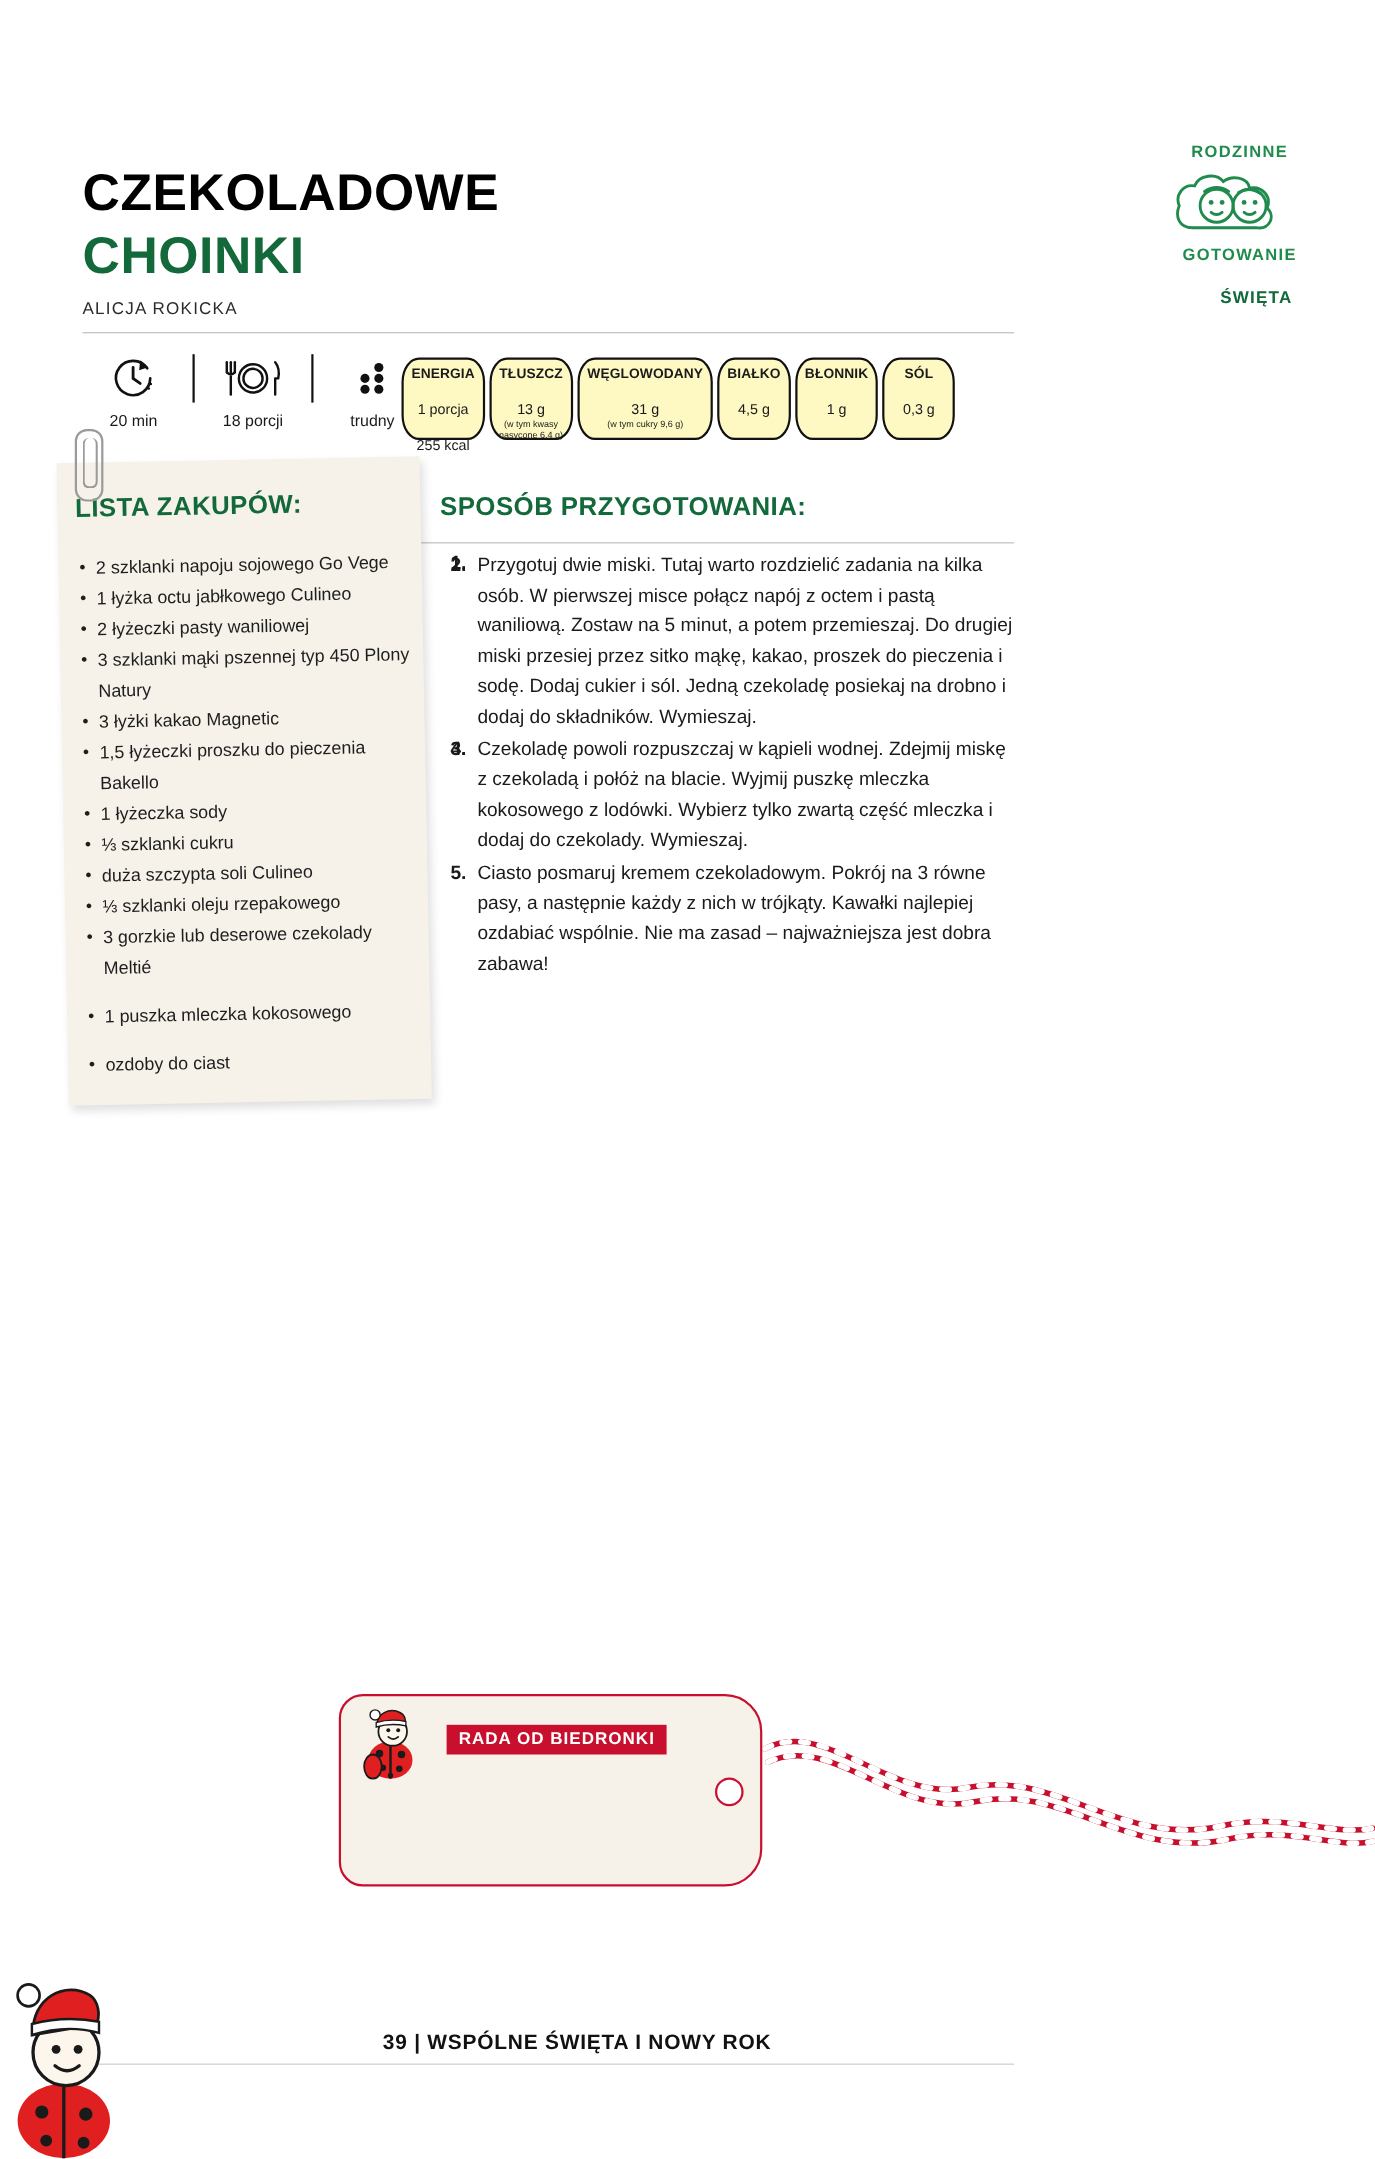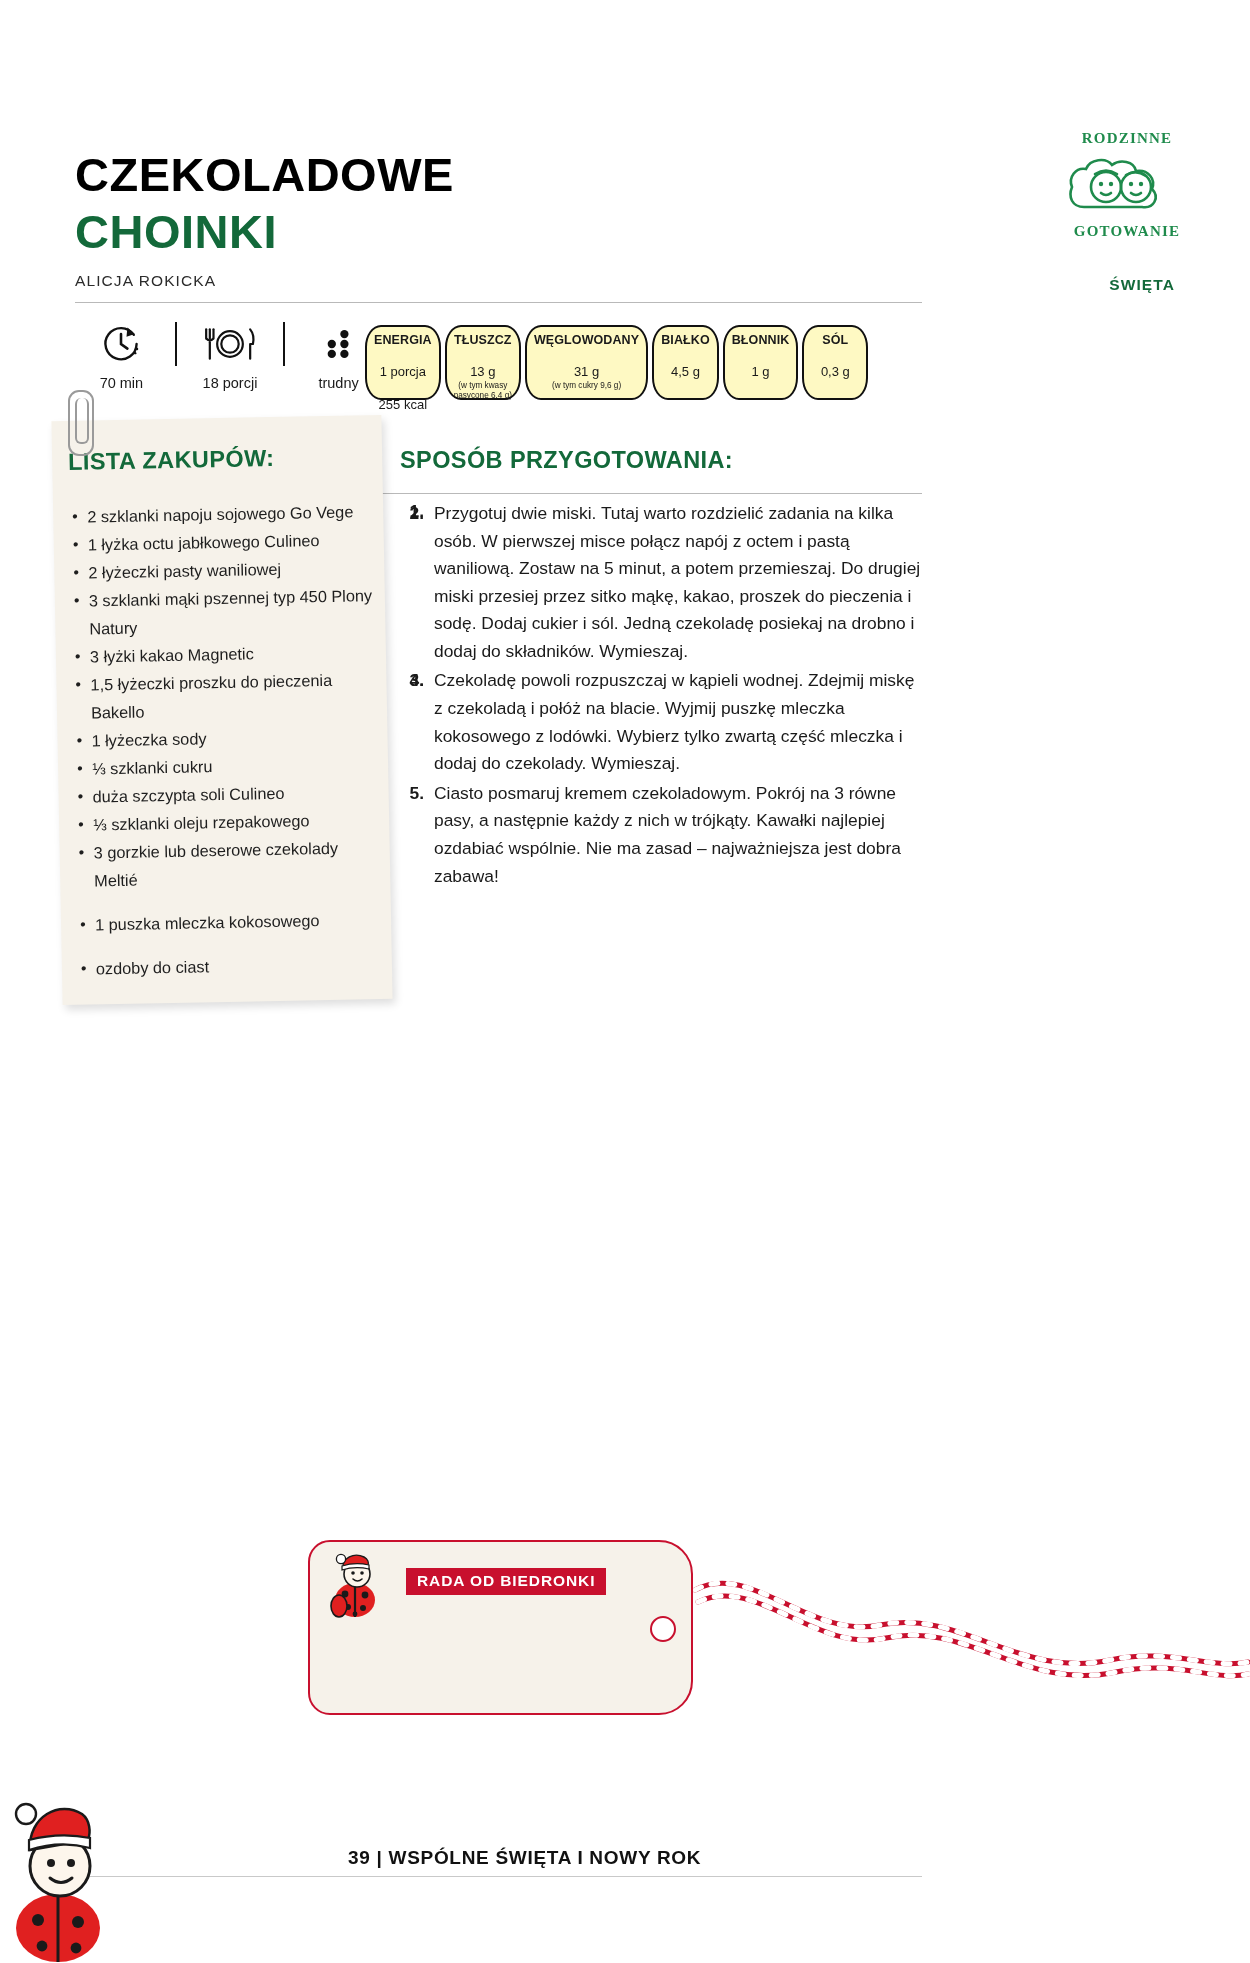--- a/index.html
+++ b/index.html
@@ -33,21 +33,21 @@
     position: absolute;
     left: 75px;
     top: 272px;
     font-size: 15.5px;
     letter-spacing: 1.1px;
     color: #2b2b2b;
   }
   .category-tag {
     position: absolute;
     right: 75px;
-    top: 276px;
+    top: 262px;
     font-size: 15.5px;
     letter-spacing: 1.1px;
     color: #13693a;
     font-weight: bold;
   }
   .header-rule {
     position: absolute;
     left: 75px;
     top: 302px;
     width: 847px;
@@ -71,21 +71,21 @@
     width: 130px;
     height: 135px;
     color: #1f8b4c;
     text-align: center;
   }
   .family-badge .fb-top,
   .family-badge .fb-bottom {
     font-size: 15px;
     font-weight: bold;
     letter-spacing: 1.2px;
-    font-family: Liberation Serif, serif;
+    font-family: Liberation Sans, sans-serif;
   }
   .family-badge .fb-top { margin-bottom: 2px; }
   .family-badge .fb-art { height: 78px; }
   .family-badge .fb-bottom { margin-top: -4px; }
 
   
   .meta-row {
     position: absolute;
     left: 80px;
     top: 320px;
@@ -402,21 +402,21 @@
   <div class="meta-item">
     <div class="mi-art">
       <svg viewBox="0 0 48 48" width="44" height="44" aria-hidden="true">
         <path d="M38 14 A17 17 0 1 0 41 24" fill="none" stroke="#111" stroke-width="2.6" stroke-linecap="round"></path>
         <path d="M31 6 L39 13 L30 16 Z" fill="#111"></path>
         <circle cx="41.5" cy="29.5" r="1.3" fill="#111"></circle>
         <circle cx="39.5" cy="34" r="1.3" fill="#111"></circle>
         <path d="M24 13 L24 24 L31 29" fill="none" stroke="#111" stroke-width="2.8" stroke-linecap="round"></path>
       </svg>
     </div>
-    <div class="mi-label">70 min</div>
+    <div class="mi-label">20 min</div>
   </div>
 
   <div class="meta-sep"></div>
 
   <div class="meta-item">
     <div class="mi-art">
       <svg viewBox="0 0 64 48" width="62" height="44" aria-hidden="true">
         <g stroke="#111" stroke-width="2.4" fill="none">
           <circle cx="32" cy="24" r="14"></circle>
           <circle cx="32" cy="24" r="9.5"></circle>

